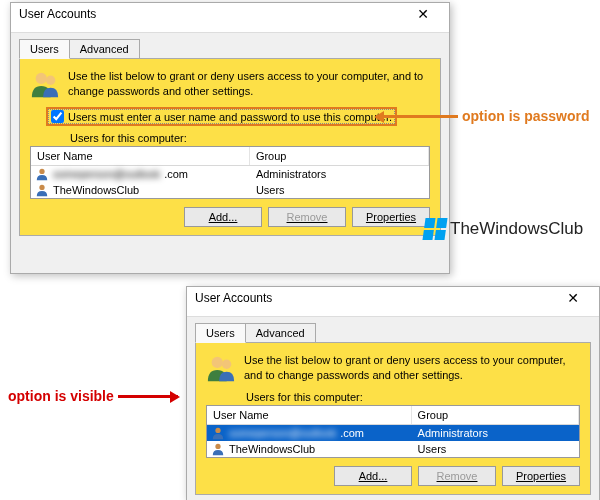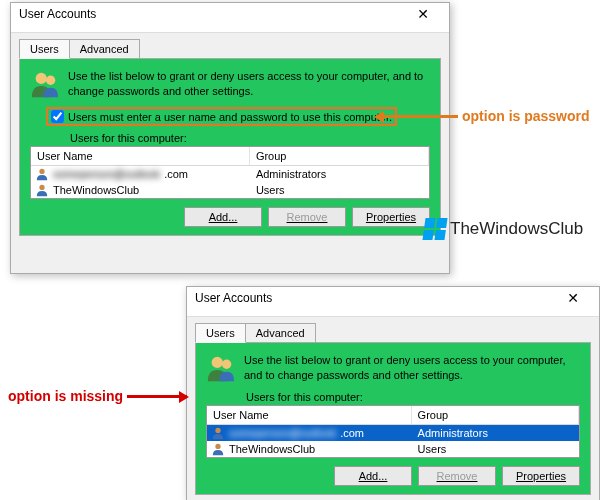--- a/index.html
+++ b/index.html
@@ -51,21 +51,21 @@
     position: relative;
   }
   .tab.active {
     background: #f9f9f9;
     border-bottom: 1px solid #f9f9f9;
     z-index: 2;
   }
   .tabpane {
     margin: 0 8px 8px 8px;
     padding: 10px 10px 8px 10px;
-    background: #22c55e;
+    background: #fde047;
     border: 1px solid #aaa;
     position: relative;
     top: -1px;
   }
   .intro {
     display: flex;
     gap: 8px;
     margin-bottom: 8px;
   }
   .users-icon {
@@ -306,15 +306,15 @@
     </div>
     <div class="btnrow">
       <button class="btn"><span>Add...</span></button>
       <button class="btn" disabled=""><span>Remove</span></button>
       <button class="btn"><span>Properties</span></button>
     </div>
   </div>
 </div>
 
 <div class="annot annot-red" style="left:8px; top:388px;">
-  <span>option is missing</span>
+  <span>option is visible</span>
   <div class="arrow-h right" style="width:60px;"></div>
 </div>
 
 </body></html>

